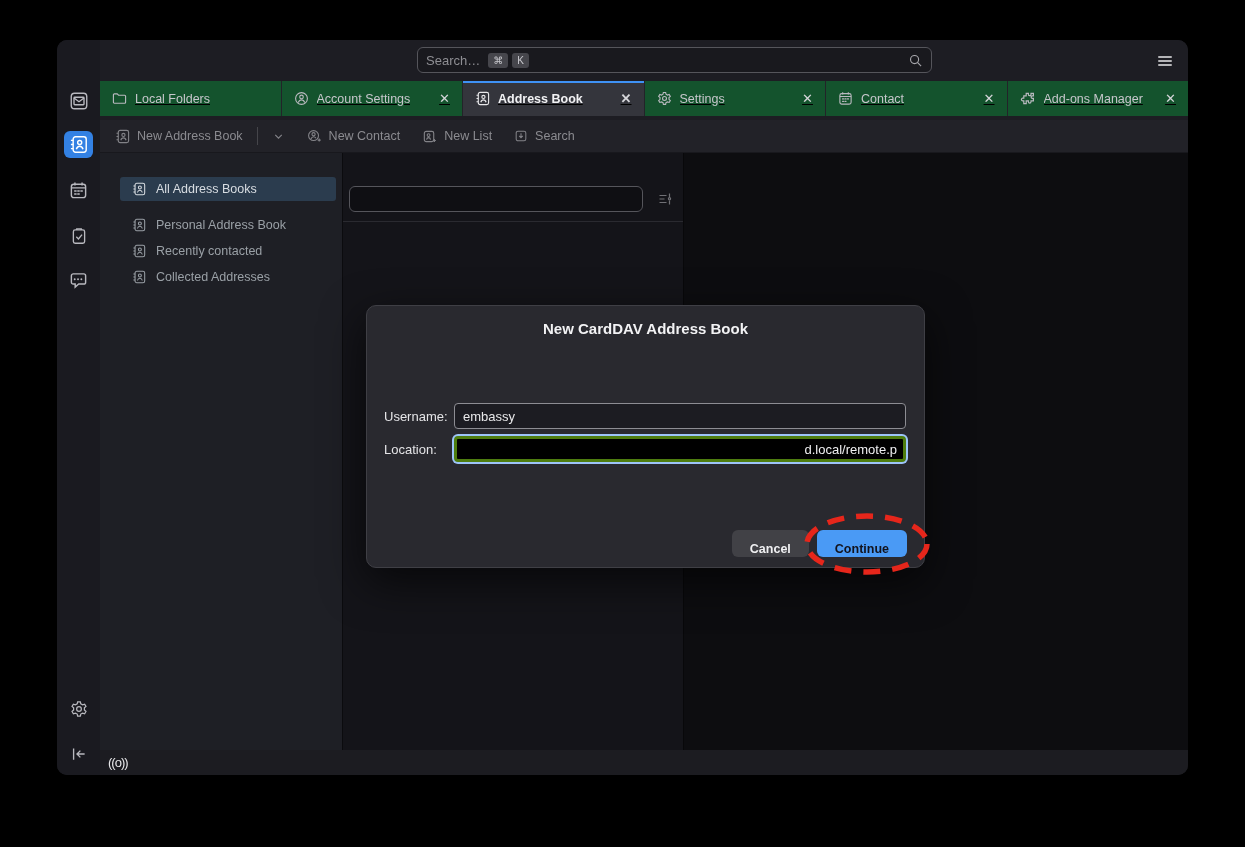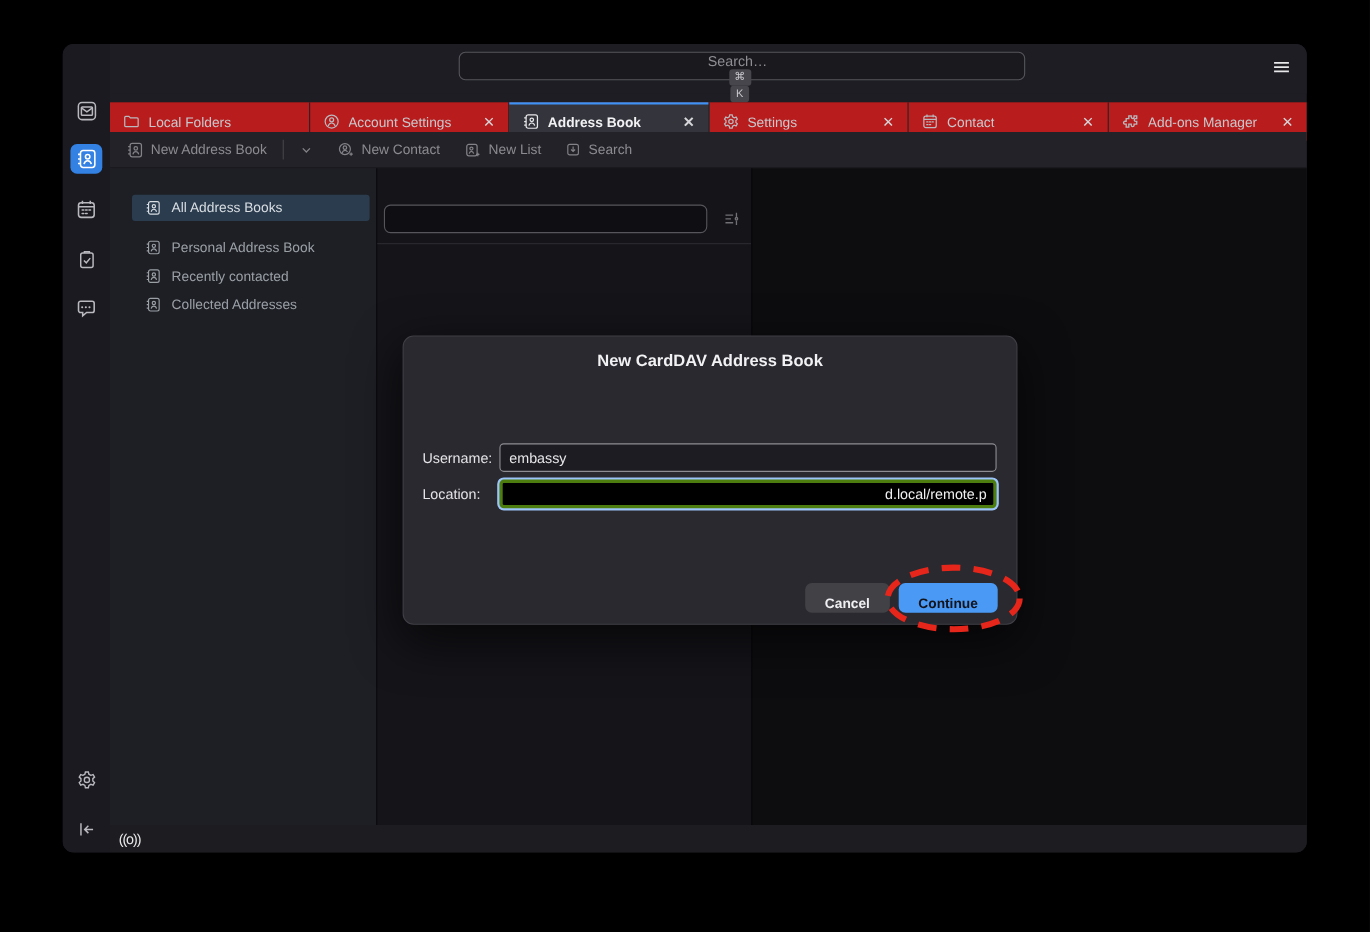--- a/index.html
+++ b/index.html
@@ -15,30 +15,30 @@
             background:#1a1a20; z-index:5; }
   .space-btn { position:absolute; left:7px; width:29px; height:27px; border-radius:6px;
                display:flex; align-items:center; justify-content:center; color:#b9b9bf; }
   .space-btn.active { background:#3381e3; color:#fff; }
 
   
   .titlebar { position:absolute; left:43px; top:0; width:1088px; height:45px; background:#1d1d23; }
   .traffic { position:absolute; top:54px; width:13px; height:13px; border-radius:50%; }
   .search-box { position:absolute; left:317px; top:7px; width:515px; height:26px;
                 border:1px solid #55555b; border-radius:6px; background:#19191e;
-                display:flex; align-items:center; padding:0 8px; color:#8e8e93; font-size:13px;flex-direction:column; }
+                display:flex; align-items:center; padding:0 8px; color:#8e8e93; font-size:13px; }
   .search-box .sb-text { margin-right:8px; }
   .keycap { background:#46464c; color:#c9c9ce; border-radius:3px; font-size:10px;
             padding:1px 5px; margin-right:4px; line-height:13px; }
   .search-box .mag { margin-left:auto; color:#a7a7ac; display:flex; }
   .hamburger { position:absolute; right:14px; top:12px; color:#e8e8ea; width:18px; height:18px; }
 
   
-  .tabbar { position:absolute; left:43px; top:53px; width:1088px; height:35px;
-            background:#b91c1c; display:flex; }
+  .tabbar { position:absolute; left:43px; top:41px; width:1088px; height:35px;
+            background:#14532d; display:flex;text-decoration:underline; }
   .tab { flex:1; display:flex; align-items:center; padding:0 10px 0 12px; gap:8px;
          color:#c7c7cc; font-size:12.5px; border-right:1px solid #232329; position:relative; }
   .tab .tab-label { white-space:nowrap; overflow:hidden; }
   .tab .tab-close { margin-left:auto; font-size:13px; color:#d6d6da; padding:0 2px; }
   .tab.active { background:#34353c; color:#f2f2f4; font-weight:bold; }
   .tab.active::before { content:""; position:absolute; left:0; top:0; right:0; height:2px; background:#3f92f5; }
   .tab-icon { display:flex; color:#b9b9bf; flex:none; }
   .tab.active .tab-icon { color:#e8e8ea; }
 
   

